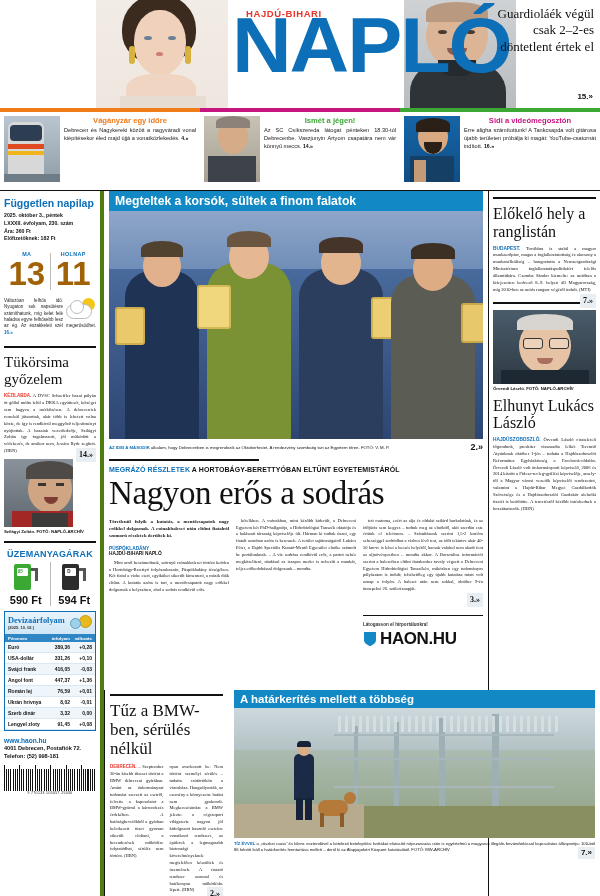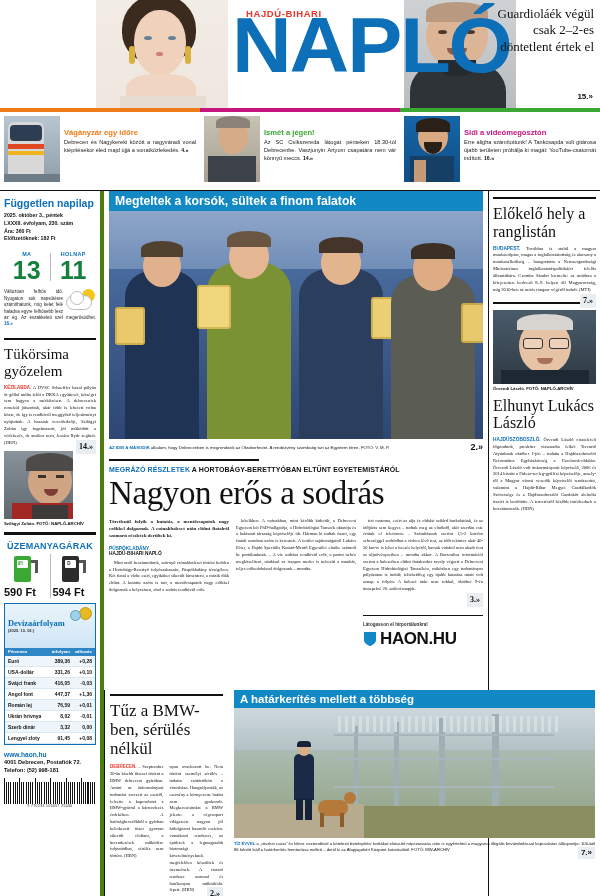--- a/index.html
+++ b/index.html
@@ -23,41 +23,41 @@
 
   
   .band{display:flex;height:4px;}
   .band span{flex:1;}
 
   
   .teasers{display:flex;height:78px;border-bottom:1px solid #111;background:#fff;}
   .teaser{flex:1;display:flex;padding:4px 4px 2px 4px;box-sizing:border-box;}
   .teaser .thumb{width:56px;height:66px;flex:0 0 56px;overflow:hidden;position:relative;}
   .teaser .txt{padding-left:4px;}
-  .teaser h3{margin:12px 0 2px 0;font-size:7.6px;font-weight:bold;font-family:"Liberation Sans",sans-serif;}
+  .teaser h3{margin:0 0 2px 0;font-size:7.6px;font-weight:bold;font-family:"Liberation Sans",sans-serif;text-align:center;}
   .teaser p{margin:0;font-size:5.6px;line-height:1.42;color:#222;
             font-family:"Liberation Sans",sans-serif;text-align:justify;}
   .tz-o h3{color:#f07b19;} .tz-m h3{color:#c7157f;} .tz-g h3{color:#3aa832;}
   .pn{font-weight:bold;font-size:5.2px;color:#111;}
 
   
   .grid{display:flex;height:705px;}
   .colL{width:104px;flex:0 0 104px;border-right:4px solid #4d7c0f;box-sizing:border-box;padding:0 4px;}
   .colC{flex:1;padding:0 5px;box-sizing:border-box;}
   .colR{width:112px;flex:0 0 112px;border-left:1px solid #111;box-sizing:border-box;padding:0 4px;}
 
   
   .fuggetlen{color:#0d6fb8;font-size:10.5px;font-weight:bold;margin:6px 0 3px;
              font-family:"Liberation Sans",sans-serif;}
   .impr{font-size:5.2px;font-weight:bold;line-height:1.5;color:#111;
         font-family:"Liberation Sans",sans-serif;}
   .wx{display:flex;margin-top:8px;}
   .wx .half{flex:1;text-align:center;}
   .wx .lbl{font-size:5.4px;font-weight:bold;color:#0d6fb8;letter-spacing:.4px;}
-  .wx .deg{font-size:25px;font-weight:bold;color:#15803d;line-height:1.05;
+  .wx .deg{font-size:33px;font-weight:bold;color:#a16207;line-height:1.05;
            font-family:"Liberation Sans",sans-serif;}
   .wx .sep{width:1px;background:#bbb;margin:2px 0;}
   .wxtext{font-size:4.5px;line-height:1.42;color:#222;margin-top:6px;text-align:justify;
           font-family:"Liberation Sans",sans-serif;}
   .wxtext .pg{color:#0d6fb8;font-weight:bold;}
   .wxicon{float:right;width:30px;height:22px;position:relative;margin:0 0 1px 3px;}
   .hrule{height:1px;background:#111;margin:6px 0;}
   .hrule.thick{height:2.4px;}
   .art-h{font-family:"Liberation Serif",serif;font-size:15px;line-height:1.12;
          color:#111;margin:4px 0 5px;}
@@ -66,28 +66,28 @@
   .tag{color:#e8342a;font-weight:bold;font-size:4.5px;font-family:"Liberation Sans",sans-serif;}
   .tagb{color:#0d6fb8;font-weight:bold;font-size:4.8px;font-family:"Liberation Sans",sans-serif;}
   .photo{position:relative;overflow:hidden;background:#9aa7b3;}
   .cap{font-size:4.3px;font-weight:bold;color:#111;margin-top:2px;line-height:1.3;
        font-family:"Liberation Sans",sans-serif;}
 
   
   .fuel-h{background:#fff;color:#0d6fb8;font-size:9px;font-weight:bold;text-align:center;
           letter-spacing:.2px;margin-top:3px;font-family:"Liberation Sans",sans-serif;}
   .fuel-row{display:flex;align-items:flex-end;margin-top:3px;}
-  .fuel-cell{flex:1;}
+  .fuel-cell{flex:1;text-align:center;}
   .fuel-cell .price{font-size:11px;font-weight:bold;color:#111;margin-top:2px;}
   .pump{width:26px;height:30px;margin:0 auto;position:relative;}
   .fuel-div{width:1px;background:#bbb;align-self:stretch;margin:0 2px;}
 
   
   .fx{margin-top:5px;border:1px solid #0d6fb8;}
-  .fx-top{background:linear-gradient(#eaf4fb,#cfe6f6);padding:15px 3px;position:relative;overflow:hidden;}
+  .fx-top{background:linear-gradient(#eaf4fb,#cfe6f6);padding:4px 3px;position:relative;overflow:hidden;}
   .fx-top .t{color:#0d6fb8;font-size:8.4px;font-weight:bold;font-family:"Liberation Serif",serif;}
   .fx-top .d{color:#333;font-size:4px;font-weight:bold;}
   .fx-head{display:flex;background:#2f86c5;color:#fff;font-size:4.4px;font-weight:bold;padding:1.5px 3px;}
   .fx-row{display:flex;font-size:5px;padding:2px 3px;border-bottom:1px solid #dbe8f2;color:#111;}
   .fx-row:nth-child(odd){background:#eef6fc;}
   .fx-c1{flex:1;font-weight:bold;}
   .fx-c2{width:26px;text-align:right;font-weight:bold;}
   .fx-c3{width:22px;text-align:right;font-weight:bold;}
   .colo{margin-top:6px;}
   .colo .u{color:#0d6fb8;font-size:6.6px;font-weight:bold;}

